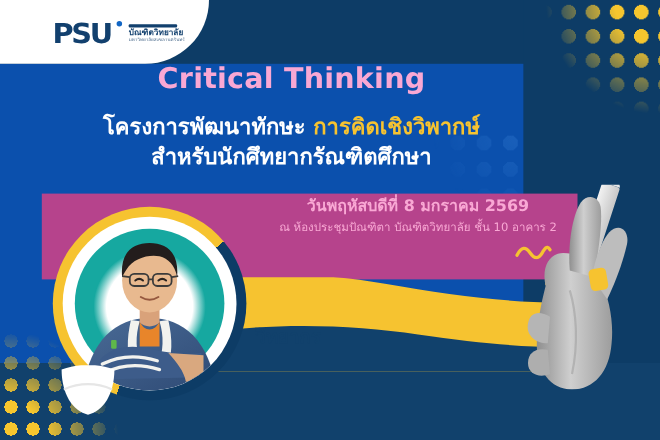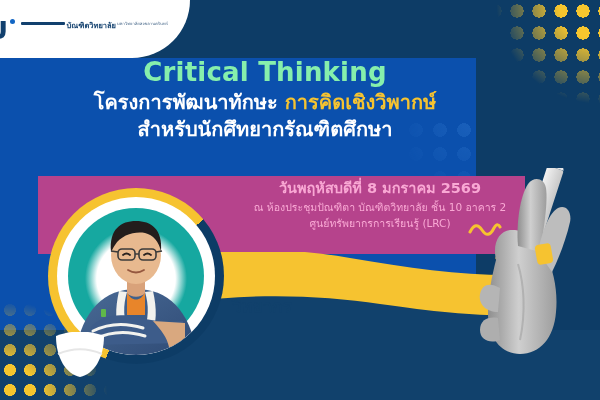--- a/index.html
+++ b/index.html
@@ -61,21 +61,21 @@
   .psu-mark{
     font-family:"DejaVu Sans","Liberation Sans",sans-serif;
     font-weight:700;font-size:25px;letter-spacing:-2px;
     color:#12406e;line-height:1;position:relative;top:1px;
     transform:scaleX(1.05);
   }
   .psu-dot{
     width:5px;height:5px;border-radius:50%;background:#1266c4;
     margin-top:2px;
   }
-  .psu-words{display:flex;flex-direction:row;gap:1px;margin-top:5px;}
+  .psu-words{display:flex;flex-direction:column;gap:1px;margin-top:5px;}
   .psu-rule{width:44px;height:3px;background:#12406e;border-radius:1px;}
   .psu-th{font-size:7.5px;color:#12406e;font-weight:700;line-height:1;white-space:nowrap;}
   .psu-sub{font-size:4.2px;color:#3a5d80;line-height:1;white-space:nowrap;transform:scaleY(.95);}
   
   .magenta-band{
     position:absolute;left:38px;top:176px;width:487px;height:78px;
     background:#b6438c;
   }
   .info-text{
     position:absolute;left:230px;top:178px;width:300px;
@@ -83,22 +83,22 @@
   }
   .info-date{font-size:14.5px;font-weight:700;line-height:1.45;white-space:nowrap;}
   .info-time{font-size:12.5px;font-weight:700;line-height:1.5;white-space:nowrap;}
   .info-place{font-size:10.5px;line-height:1.55;white-space:nowrap;}
   .info-place2{font-size:10.5px;line-height:1.55;white-space:nowrap;}
   
   .heading-block{
     position:absolute;left:0;top:56px;width:530px;text-align:center;z-index:5;
   }
   .h-en{
-    font-size:26px;font-weight:700;color:#86efac;letter-spacing:.2px;
-    line-height:1.25;margin-bottom:0;
+    font-size:26px;font-weight:700;color:#f9a8d4;letter-spacing:.2px;
+    line-height:1.25;margin-bottom:13px;
   }
   .h-th1{font-size:20px;font-weight:700;color:#ffffff;line-height:1.35;white-space:nowrap;}
   .h-th1 .accent{color:#f6c330;}
   .h-th2{font-size:20px;font-weight:700;color:#ffffff;line-height:1.35;}
   
   .portrait-outer{
     position:absolute;left:48px;top:188px;width:176px;height:176px;z-index:7;
   }
   .ring-gold{
     position:absolute;inset:0;border-radius:50%;
@@ -183,21 +183,20 @@
   <svg class="squiggle sq2" width="34" height="14" viewBox="0 0 34 14">
     <path d="M2 10 C6 2,10 2,14 8 C18 14,22 14,26 6 C29 1,31 3,32 5" stroke="#f6c330" stroke-width="3" fill="none" stroke-linecap="round"></path>
   </svg>
   <svg class="squiggle sq3" width="26" height="12" viewBox="0 0 26 12">
     <path d="M2 8 C5 2,9 2,12 7 C15 12,19 11,23 4" stroke="#f6c330" stroke-width="3" fill="none" stroke-linecap="round"></path>
   </svg>
 
   <div class="info-text">
     <div class="info-date txt">วันพฤหัสบดีที่ 8 มกราคม 2569</div>
     <div class="info-place txt">ณ ห้องประชุมปัณฑิตา บัณฑิตวิทยาลัย ชั้น 10 อาคาร 2</div>
-    <div class="info-place2 txt">ศูนย์ทรัพยากรการเรียนรู้ (LRC)</div>
   </div>
 
   <svg class="swoosh" viewBox="0 0 420 86" preserveAspectRatio="none">
     <path d="M0 30 C60 -6, 150 -8, 230 6 C300 18, 360 26, 420 22 L420 86 L0 86 Z" fill="#f6c330"></path>
     <path d="M0 66 C80 40, 180 40, 260 52 C330 62, 380 66, 420 62 L420 86 L0 86 Z" fill="#11416c"></path>
   </svg>
 
   <div class="portrait-outer">
     <div class="ring-gold"></div>
     <div class="ring-white"></div>

